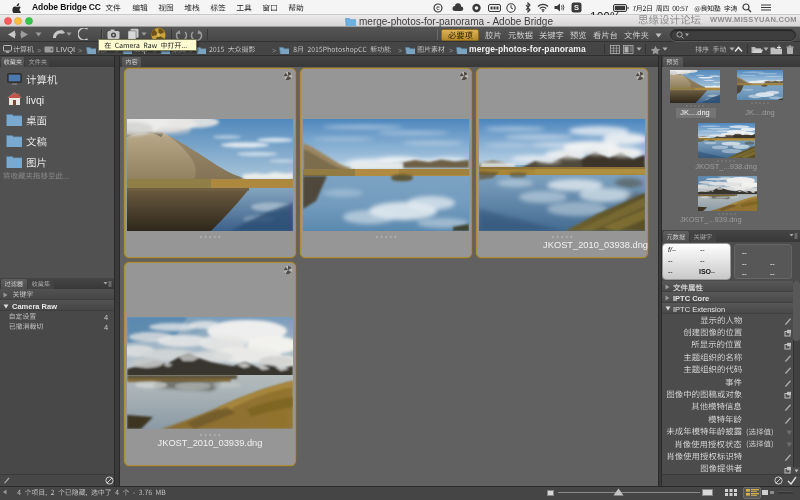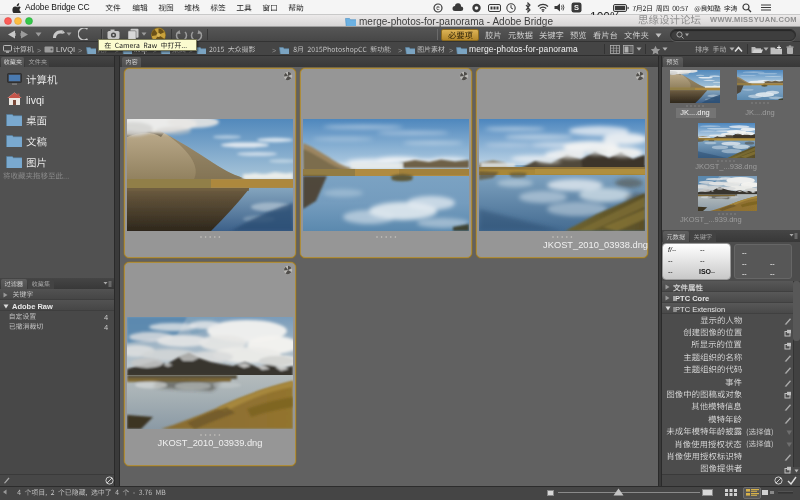--- a/index.html
+++ b/index.html
@@ -1,18 +1,18 @@
 <!DOCTYPE html>
 <html><head><meta charset="utf-8"><style>html,body{margin:0;padding:0;width:800px;height:500px;overflow:hidden;font-family:"Liberation Sans",sans-serif;-webkit-font-smoothing:antialiased}*{box-sizing:border-box}</style></head><body>
 <div style="position:relative;width:800px;height:500px;background:#4c4c4c">
     <div style="position:absolute;left:0;top:0;width:800px;height:15px;background:#f5f5f5;border-bottom:1px solid #c9c9c9"></div>
     <svg style="position:absolute;left:11px;top:2px" width="11" height="11" viewBox="0 0 11 11">
       <path d="M8.1,1.2 c-0.7,0 -1.4,0.5 -1.8,1.1 c-0.4,0.6 -0.7,1.4 -0.6,2.1 c0.8,0 1.5,-0.4 1.9,-1 C8.1,2.8 8.3,2 8.1,1.2 Z M8.6,4.6 c-1.1,0 -1.5,0.6 -2.3,0.6 C5.5,5.2 4.9,4.6 4,4.6 C2.7,4.6 1.4,5.8 1.4,7.9 c0,2.1 1.6,4.3 2.7,4.3 c0.7,0 1,-0.5 1.9,-0.5 c0.9,0 1.2,0.5 1.9,0.5 c0.8,0 1.6,-1.1 2.1,-2.2 c-1,-0.4 -1.5,-1.3 -1.5,-2.2 c0,-0.9 0.5,-1.7 1.2,-2.1 C9.3,4.9 8.9,4.6 8.6,4.6 Z" fill="#2b2b2b"></path>
     </svg>
-    <div style="position:absolute;left:25px;top:2px;font-size:8.5px;font-weight:normal;color:#111;letter-spacing:-0.1px;line-height:11px">Adobe Bridge CC</div>
+    <div style="position:absolute;left:32px;top:2px;font-size:8.5px;font-weight:bold;color:#111;letter-spacing:-0.1px;line-height:11px">Adobe Bridge CC</div>
     <svg style="position:absolute;left:105px;top:3.0px" width="18" height="10" viewBox="0 -8.0 18 10.4">
       <path d="M3.4 -6.6C3.6 -6.2 3.9 -5.7 4 -5.3L4.6 -5.5C4.5 -5.9 4.2 -6.4 4 -6.8ZM0.4 -5.3V-4.7H1.6C2.1 -3.5 2.8 -2.5 3.6 -1.6C2.7 -0.9 1.6 -0.3 0.3 0.1C0.4 0.2 0.6 0.5 0.7 0.6C2 0.2 3.1 -0.4 4 -1.2C4.9 -0.4 6 0.2 7.3 0.6C7.4 0.4 7.6 0.2 7.7 0C6.5 -0.3 5.4 -0.9 4.5 -1.6C5.3 -2.4 5.9 -3.5 6.4 -4.7H7.6V-5.3ZM4 -2C3.3 -2.8 2.7 -3.7 2.3 -4.7H5.7C5.3 -3.6 4.7 -2.8 4 -2Z M10.5 -2.7V-2.1H12.8V0.6H13.4V-2.1H15.6V-2.7H13.4V-4.5H15.3V-5.1H13.4V-6.6H12.8V-5.1H11.8C11.9 -5.4 12 -5.8 12 -6.2L11.5 -6.3C11.3 -5.3 10.9 -4.2 10.5 -3.6C10.6 -3.5 10.9 -3.4 11 -3.3C11.2 -3.6 11.4 -4 11.6 -4.5H12.8V-2.7ZM10.1 -6.7C9.7 -5.5 9 -4.3 8.3 -3.5C8.4 -3.4 8.5 -3 8.6 -2.9C8.9 -3.2 9.1 -3.5 9.3 -3.8V0.6H9.9V-4.8C10.2 -5.3 10.5 -5.9 10.7 -6.5Z" fill="#222"></path>
     </svg>
     <svg style="position:absolute;left:132px;top:3.0px" width="18" height="10" viewBox="0 -8.0 18 10.4">
       <path d="M0.3 -0.4 0.5 0.1C1.1 -0.1 2 -0.5 2.8 -0.8L2.7 -1.3C1.8 -1 0.9 -0.6 0.3 -0.4ZM0.5 -3.4C0.6 -3.4 0.8 -3.5 1.6 -3.6C1.3 -3.1 1.1 -2.7 0.9 -2.5C0.7 -2.2 0.5 -2 0.4 -2C0.4 -1.8 0.5 -1.6 0.5 -1.5C0.7 -1.6 0.9 -1.6 2.7 -2C2.7 -2.2 2.7 -2.4 2.7 -2.5L1.3 -2.3C1.9 -3 2.5 -3.9 2.9 -4.8L2.4 -5.1C2.3 -4.7 2.1 -4.4 2 -4.1L1.1 -4C1.5 -4.7 2 -5.6 2.3 -6.5L1.7 -6.7C1.4 -5.8 0.9 -4.7 0.7 -4.4C0.6 -4.2 0.4 -4 0.3 -3.9C0.4 -3.8 0.5 -3.5 0.5 -3.4ZM5 -2.8V-1.6H4.3V-2.8ZM5.4 -2.8H6V-1.6H5.4ZM3.8 -3.3V0.6H4.3V-1.1H5V0.4H5.4V-1.1H6V0.4H6.4V-1.1H7V0.1C7 0.1 6.9 0.1 6.9 0.1C6.8 0.1 6.7 0.1 6.5 0.1C6.6 0.3 6.6 0.4 6.6 0.6C6.9 0.6 7.1 0.6 7.3 0.5C7.4 0.4 7.4 0.3 7.4 0.1V-3.3L7 -3.3ZM6.4 -2.8H7V-1.6H6.4ZM4.8 -6.6C5 -6.4 5.1 -6.1 5.2 -5.9H3.3V-4.1C3.3 -2.9 3.2 -1.1 2.5 0.2C2.6 0.2 2.9 0.4 3 0.5C3.7 -0.8 3.9 -2.7 3.9 -4H7.4V-5.9H5.8C5.7 -6.1 5.6 -6.5 5.4 -6.8ZM3.9 -5.3H6.8V-4.5H3.9Z M12.4 -6H14.6V-5.2H12.4ZM11.9 -6.5V-4.8H15.1V-6.5ZM8.6 -2.7C8.7 -2.7 9 -2.8 9.2 -2.8H10V-1.6L8.3 -1.3L8.4 -0.8L10 -1.1V0.6H10.5V-1.2L11.4 -1.4L11.4 -1.9L10.5 -1.7V-2.8H11.2V-3.3H10.5V-4.5H10V-3.3H9.2C9.4 -3.9 9.6 -4.5 9.8 -5.2H11.3V-5.8H10C10 -6 10.1 -6.3 10.2 -6.6L9.6 -6.7C9.5 -6.4 9.5 -6.1 9.4 -5.8H8.4V-5.2H9.3C9.1 -4.6 8.9 -4 8.8 -3.8C8.7 -3.5 8.6 -3.2 8.5 -3.2C8.5 -3 8.6 -2.8 8.6 -2.7ZM14.5 -3.8V-3.1H12.5V-3.8ZM11.2 -0.6 11.3 -0.1 14.5 -0.3V0.6H15.1V-0.4L15.7 -0.4L15.7 -0.9L15.1 -0.9V-3.8H15.6V-4.3H11.4V-3.8H11.9V-0.7ZM14.5 -2.6V-1.9H12.5V-2.6ZM14.5 -1.5V-0.8L12.5 -0.7V-1.5Z" fill="#222"></path>
     </svg>
     <svg style="position:absolute;left:158px;top:3.0px" width="18" height="10" viewBox="0 -8.0 18 10.4">
       <path d="M3.6 -6.3V-2.1H4.2V-5.8H6.7V-2.1H7.3V-6.3ZM1.2 -6.4C1.5 -6.1 1.8 -5.7 2 -5.4L2.5 -5.7C2.3 -6 2 -6.4 1.7 -6.7ZM5.1 -5.2V-3.6C5.1 -2.4 4.9 -0.8 2.8 0.2C3 0.3 3.1 0.5 3.2 0.6C4.4 0 5 -0.8 5.4 -1.7V-0.2C5.4 0.4 5.6 0.5 6.1 0.5H6.9C7.6 0.5 7.6 0.2 7.7 -1.1C7.6 -1.1 7.4 -1.2 7.2 -1.3C7.2 -0.2 7.1 0.1 6.9 0.1H6.2C6 0.1 5.9 0 5.9 -0.2V-2.2H5.5C5.6 -2.7 5.7 -3.2 5.7 -3.6V-5.2ZM0.5 -5.3V-4.8H2.4C2 -3.8 1.1 -2.8 0.3 -2.2C0.4 -2.1 0.5 -1.8 0.6 -1.6C0.9 -1.9 1.2 -2.2 1.5 -2.5V0.6H2.1V-2.8C2.4 -2.5 2.7 -2 2.9 -1.8L3.3 -2.2C3.1 -2.4 2.5 -3 2.2 -3.4C2.6 -3.9 3 -4.5 3.2 -5.2L2.9 -5.4L2.7 -5.3Z M11 -2.2C11.6 -2.1 12.5 -1.8 12.9 -1.6L13.2 -2C12.7 -2.2 11.9 -2.5 11.3 -2.6ZM10.2 -1.2C11.3 -1.1 12.7 -0.8 13.5 -0.5L13.7 -0.9C12.9 -1.2 11.6 -1.5 10.5 -1.6ZM8.7 -6.4V0.6H9.2V0.3H14.7V0.6H15.3V-6.4ZM9.2 -0.2V-5.8H14.7V-0.2ZM11.3 -5.7C10.9 -5 10.2 -4.4 9.5 -4C9.7 -3.9 9.9 -3.7 10 -3.6C10.2 -3.8 10.4 -4 10.7 -4.2C10.9 -3.9 11.2 -3.7 11.6 -3.5C10.9 -3.2 10.1 -2.9 9.4 -2.8C9.5 -2.7 9.6 -2.4 9.7 -2.3C10.5 -2.5 11.3 -2.8 12.1 -3.2C12.7 -2.8 13.5 -2.5 14.2 -2.4C14.3 -2.5 14.5 -2.7 14.6 -2.8C13.9 -3 13.2 -3.2 12.6 -3.5C13.2 -3.8 13.7 -4.3 14 -4.8L13.6 -5L13.6 -5H11.5C11.6 -5.2 11.7 -5.3 11.8 -5.5ZM11 -4.5 11.1 -4.6H13.2C12.9 -4.2 12.5 -4 12 -3.7C11.6 -4 11.3 -4.2 11 -4.5Z" fill="#222"></path>
     </svg>
     <svg style="position:absolute;left:184px;top:3.0px" width="18" height="10" viewBox="0 -8.0 18 10.4">
@@ -241,21 +241,21 @@
     <svg style="position:absolute;left:405px;top:45.5px" width="10" height="8" viewBox="0 0 10 8">
       <path d="M0.5,1.5 h3.5999999999999996 l1.2,1.2 h5.0 a1,1 0 0 1 1,1 v3.8 a1,1 0 0 1 -1,1 h-8 a1,1 0 0 1 -1,-1 z" fill="#7ba4c2" stroke="#5d87a6" stroke-width="0.6"></path>
     </svg>
     <svg style="position:absolute;left:417px;top:45.0px" width="30" height="9" viewBox="0 -7.0 30 9.1">
       <path d="M2.6 -2C3.2 -1.8 3.9 -1.6 4.3 -1.4L4.5 -1.8C4.1 -1.9 3.4 -2.2 2.8 -2.3ZM1.9 -1.1C2.9 -0.9 4.1 -0.7 4.8 -0.4L5 -0.8C4.3 -1 3.1 -1.3 2.2 -1.4ZM0.6 -5.6V0.6H1.1V0.3H5.9V0.6H6.4V-5.6ZM1.1 -0.2V-5.1H5.9V-0.2ZM2.9 -5C2.5 -4.4 1.9 -3.8 1.3 -3.5C1.5 -3.4 1.6 -3.2 1.7 -3.2C1.9 -3.3 2.1 -3.5 2.4 -3.7C2.6 -3.4 2.8 -3.2 3.1 -3C2.5 -2.8 1.8 -2.5 1.2 -2.4C1.3 -2.3 1.4 -2.1 1.5 -2C2.2 -2.2 2.9 -2.4 3.6 -2.8C4.1 -2.5 4.8 -2.2 5.5 -2.1C5.5 -2.2 5.7 -2.4 5.8 -2.5C5.1 -2.6 4.5 -2.8 4 -3C4.5 -3.4 4.9 -3.8 5.2 -4.2L4.9 -4.4L4.9 -4.4H3.1C3.2 -4.5 3.3 -4.7 3.3 -4.8ZM2.6 -3.9 2.7 -4H4.5C4.3 -3.7 3.9 -3.5 3.5 -3.3C3.2 -3.5 2.9 -3.7 2.6 -3.9Z M8.3 -5.7V-3.4C8.3 -2.1 8.2 -0.8 7.3 0.2C7.4 0.3 7.6 0.4 7.7 0.6C8.3 -0.1 8.6 -1 8.7 -1.9H11.7V0.6H12.2V-2.4H8.8C8.8 -2.7 8.8 -3 8.8 -3.4V-3.5H13.3V-4.1H11.3V-5.9H10.8V-4.1H8.8V-5.7Z M18.5 -0.6C19 -0.3 19.8 0.1 20.2 0.4L20.6 0.1C20.2 -0.2 19.4 -0.6 18.8 -0.9ZM16.1 -0.9C15.6 -0.5 14.9 -0.1 14.3 0.1C14.4 0.2 14.6 0.4 14.7 0.5C15.3 0.2 16.1 -0.3 16.5 -0.7ZM15.4 -2.1C15.5 -2.1 15.7 -2.1 17.1 -2.2C16.4 -1.9 15.9 -1.7 15.7 -1.7C15.2 -1.5 14.9 -1.4 14.7 -1.4C14.7 -1.3 14.8 -1 14.8 -0.9C15 -1 15.3 -1 17.4 -1.2V-0.1C17.4 0 17.3 0 17.2 0.1C17.1 0.1 16.7 0.1 16.3 0C16.4 0.2 16.5 0.4 16.5 0.5C17 0.5 17.4 0.5 17.6 0.5C17.8 0.4 17.9 0.2 17.9 -0V-1.2L19.6 -1.3C19.8 -1.1 20 -1 20.1 -0.8L20.5 -1.1C20.2 -1.4 19.6 -1.9 19.1 -2.2L18.7 -2C18.9 -1.9 19 -1.7 19.2 -1.6L16.3 -1.5C17.3 -1.8 18.2 -2.2 19.2 -2.7L18.8 -3.1C18.6 -2.9 18.3 -2.8 18 -2.6L16.4 -2.5C16.7 -2.7 17.1 -2.9 17.5 -3.1L17.3 -3.2H20.6V-3.7H17.8V-4.1H19.9V-4.5H17.8V-5H20.3V-5.4H17.8V-5.9H17.2V-5.4H14.7V-5H17.2V-4.5H15.1V-4.1H17.2V-3.7H14.4V-3.2H16.8C16.4 -2.9 15.9 -2.7 15.7 -2.6C15.5 -2.6 15.4 -2.5 15.2 -2.5C15.3 -2.4 15.3 -2.2 15.4 -2.1Z M26.4 -5.9V-4.4H24.3V-3.9H26.3C25.7 -2.8 24.8 -1.6 23.9 -1C24.1 -0.9 24.2 -0.7 24.3 -0.6C25.1 -1.1 25.9 -2.1 26.4 -3.1V-0.2C26.4 -0 26.4 0 26.3 0C26.1 0 25.7 0 25.2 0C25.3 0.2 25.4 0.4 25.4 0.6C26 0.6 26.4 0.5 26.7 0.4C26.9 0.4 27 0.2 27 -0.2V-3.9H27.7V-4.4H27V-5.9ZM22.6 -5.9V-4.4H21.4V-3.9H22.5C22.2 -2.9 21.7 -1.8 21.2 -1.2C21.3 -1.1 21.4 -0.9 21.5 -0.7C21.9 -1.2 22.3 -2 22.6 -2.8V0.6H23.1V-3.1C23.4 -2.7 23.8 -2.2 23.9 -1.9L24.3 -2.4C24.1 -2.6 23.4 -3.4 23.1 -3.7V-3.9H24.1V-4.4H23.1V-5.9Z" fill="#c6c6c6"></path>
     </svg>
     <div style="position:absolute;left:449px;top:46.5px;font-size:7px;color:#9a9a9a;line-height:7px">&gt;</div>
     <svg style="position:absolute;left:456px;top:45.5px" width="11" height="8" viewBox="0 0 11 8">
       <path d="M0.5,1.5 h3.96 l1.2,1.2 h5.5 a1,1 0 0 1 1,1 v3.8 a1,1 0 0 1 -1,1 h-9 a1,1 0 0 1 -1,-1 z" fill="#7ba4c2" stroke="#5d87a6" stroke-width="0.6"></path>
     </svg>
-    <div style="position:absolute;left:469px;top:44.5px;font-size:8.5px;font-weight:normal;color:#f2f2f2;line-height:9px;letter-spacing:0.1px">merge-photos-for-panorama</div>
+    <div style="position:absolute;left:469px;top:44.5px;font-size:8.5px;font-weight:bold;color:#f2f2f2;line-height:9px;letter-spacing:0.1px">merge-photos-for-panorama</div>
     <div style="position:absolute;left:604px;top:44px;width:1px;height:10px;background:#333"></div>
     <svg style="position:absolute;left:610px;top:44.5px" width="11" height="9" viewBox="0 0 11 9">
       <rect x="0.5" y="0.5" width="9" height="8" fill="none" stroke="#b0b0b0" stroke-width="0.8"></rect>
       <path d="M0.5,3.2 h9 M0.5,5.9 h9 M3.5,0.5 v8 M6.5,0.5 v8" stroke="#b0b0b0" stroke-width="0.6"></path>
     </svg>
     <svg style="position:absolute;left:623px;top:44.5px" width="11" height="9" viewBox="0 0 11 9">
       <rect x="0.5" y="0.5" width="9.5" height="8" fill="none" stroke="#b0b0b0" stroke-width="0.8"></rect>
       <rect x="1.5" y="1.5" width="4" height="6" fill="#b0b0b0"></rect>
       <path d="M6.5,2 h3 M6.5,4 h3 M6.5,6 h3" stroke="#b0b0b0" stroke-width="0.7"></path>
     </svg>
@@ -359,21 +359,21 @@
     <svg style="position:absolute;left:3px;top:292px" width="5" height="6" viewBox="0 0 5 6">
       <path d="M0.5,0.5 L4.5,3 L0.5,5.5 Z" fill="#999"></path>
     </svg>
     <svg style="position:absolute;left:12px;top:290.3px" width="24" height="9" viewBox="0 -7.2 24 9.4">
       <path d="M1.6 -5.8C1.9 -5.4 2.2 -4.9 2.3 -4.5H0.9V-4H3.3V-3.1C3.3 -3 3.3 -2.8 3.3 -2.7H0.5V-2.2H3.2C3 -1.4 2.3 -0.6 0.3 0.1C0.5 0.2 0.7 0.4 0.7 0.6C2.6 -0.1 3.4 -0.9 3.7 -1.7C4.3 -0.6 5.2 0.2 6.5 0.5C6.6 0.4 6.8 0.1 6.9 0C5.6 -0.3 4.6 -1.1 4.1 -2.2H6.7V-2.7H3.9L3.9 -3.1V-4H6.3V-4.5H4.9C5.2 -4.9 5.5 -5.4 5.7 -5.8L5.1 -6C4.9 -5.6 4.6 -4.9 4.3 -4.5H2.3L2.8 -4.8C2.7 -5.1 2.4 -5.6 2.1 -6Z M7.6 -2.5V-2H8.4V-0.6C8.4 -0.3 8.2 -0 8 0.1C8.1 0.2 8.3 0.4 8.3 0.5C8.4 0.4 8.6 0.2 9.7 -0.6C9.7 -0.6 9.6 -0.8 9.6 -1L8.8 -0.5V-2H9.6V-2.5H8.8V-3.5H9.6V-3.9H7.9C8 -4.2 8.2 -4.4 8.3 -4.7H9.6V-5.2H8.6C8.6 -5.5 8.7 -5.7 8.8 -5.9L8.3 -6.1C8.1 -5.3 7.8 -4.6 7.4 -4.2C7.5 -4.1 7.6 -3.8 7.7 -3.7L7.8 -3.9V-3.5H8.4V-2.5ZM11.4 -5.5V-5.1H12.2V-4.5H11.2V-4.1H12.2V-3.5H11.4V-3.1H12.2V-2.6H11.3V-2.1H12.2V-1.5H11.2V-1.1H12.2V-0.2H12.7V-1.1H14V-1.5H12.7V-2.1H13.8V-2.6H12.7V-3.1H13.7V-4.1H14.1V-4.5H13.7V-5.5H12.7V-6H12.2V-5.5ZM12.7 -4.1H13.3V-3.5H12.7ZM12.7 -4.5V-5.1H13.3V-4.5ZM9.8 -2.9C9.8 -3 9.9 -3 10 -3.1H10.7C10.7 -2.5 10.6 -2 10.4 -1.5C10.3 -1.8 10.2 -2.1 10.1 -2.4L9.8 -2.3C9.9 -1.7 10.1 -1.3 10.2 -1C10 -0.4 9.7 -0 9.3 0.2C9.4 0.3 9.5 0.5 9.6 0.6C10 0.3 10.3 -0 10.5 -0.5C11.2 0.3 12 0.5 13 0.5H14C14 0.3 14.1 0.1 14.1 0C13.9 0 13.2 0 13.1 0C12.2 0 11.3 -0.2 10.7 -1C11 -1.6 11.1 -2.5 11.2 -3.5L10.9 -3.5L10.8 -3.5H10.4C10.7 -4.1 11 -4.8 11.2 -5.5L10.9 -5.7L10.8 -5.6H9.7V-5.1H10.6C10.4 -4.5 10.1 -3.9 10 -3.8C9.9 -3.5 9.7 -3.3 9.6 -3.3C9.7 -3.2 9.8 -3 9.8 -2.9Z M17.7 -2.6V-2.2H14.9V-1.6H17.7V-0.1C17.7 0 17.7 0 17.5 0C17.4 0 16.9 0 16.5 0C16.6 0.2 16.7 0.4 16.7 0.6C17.3 0.6 17.7 0.6 17.9 0.5C18.2 0.4 18.3 0.2 18.3 -0.1V-1.6H21.1V-2.2H18.3V-2.4C18.9 -2.8 19.6 -3.3 20 -3.7L19.6 -4L19.5 -4H16.1V-3.5H19C18.6 -3.1 18.1 -2.8 17.7 -2.6ZM17.5 -5.9C17.6 -5.7 17.7 -5.5 17.8 -5.3H15V-3.8H15.5V-4.8H20.5V-3.8H21V-5.3H18.5C18.4 -5.5 18.2 -5.9 18 -6.1Z" fill="#cccccc"></path>
     </svg>
     <div style="position:absolute;left:0;top:300px;width:114px;height:11px;background:linear-gradient(#525252,#464646);border-bottom:1px solid #3e3e3e"></div>
     <svg style="position:absolute;left:3px;top:304px" width="6" height="5" viewBox="0 0 6 5">
       <path d="M0.5,0.5 L5.5,0.5 L3,4.5 Z" fill="#ddd"></path>
     </svg>
-    <div style="position:absolute;left:12px;top:301.5px;font-size:7.5px;font-weight:bold;color:#e8e8e8;line-height:9px">Adobe Raw</div>
+    <div style="position:absolute;left:12px;top:301.5px;font-size:7.5px;font-weight:bold;color:#e8e8e8;line-height:9px">Camera Raw</div>
     <svg style="position:absolute;left:8px;top:311.8px" width="31" height="9" viewBox="0 -7.2 31 9.4">
       <path d="M1.7 -3H5.6V-1.9H1.7ZM1.7 -3.5V-4.5H5.6V-3.5ZM1.7 -1.4H5.6V-0.3H1.7ZM3.3 -6.1C3.2 -5.8 3.1 -5.4 3 -5.1H1.2V0.6H1.7V0.2H5.6V0.5H6.1V-5.1H3.5C3.7 -5.3 3.8 -5.7 3.9 -6Z M8.8 -2.7C8.7 -1.4 8.3 -0.4 7.5 0.2C7.6 0.3 7.8 0.5 7.9 0.6C8.4 0.2 8.7 -0.4 9 -1C9.6 0.2 10.7 0.5 12.2 0.5H13.9C13.9 0.3 14 0 14.1 -0.1C13.8 -0.1 12.5 -0.1 12.3 -0.1C11.8 -0.1 11.4 -0.1 11.1 -0.2V-1.6H13.2V-2.1H11.1V-3.3H12.9V-3.8H8.7V-3.3H10.5V-0.3C9.9 -0.5 9.5 -1 9.2 -1.7C9.3 -2 9.3 -2.3 9.4 -2.7ZM10.3 -5.9C10.4 -5.7 10.5 -5.5 10.6 -5.2H7.8V-3.7H8.3V-4.7H13.3V-3.7H13.8V-5.2H11.2C11.1 -5.5 11 -5.8 10.8 -6.1Z M15.3 -5.6C15.7 -5.2 16.1 -4.8 16.4 -4.5L16.7 -4.8C16.5 -5.1 16 -5.6 15.6 -5.9ZM14.7 -3.8V-3.3H15.7V-0.7C15.7 -0.4 15.5 -0.1 15.4 -0C15.5 0.1 15.6 0.3 15.7 0.4C15.8 0.3 16 0.1 17.2 -0.8C17.2 -0.9 17.1 -1.1 17 -1.3L16.3 -0.7V-3.8ZM17.9 -5.8V-5C17.9 -4.5 17.8 -3.9 16.8 -3.4C16.9 -3.3 17.1 -3.1 17.2 -3C18.2 -3.5 18.4 -4.3 18.4 -5V-5.3H19.7V-4.1C19.7 -3.6 19.8 -3.4 20.3 -3.4C20.4 -3.4 20.8 -3.4 20.9 -3.4C21 -3.4 21.2 -3.4 21.2 -3.4C21.2 -3.5 21.2 -3.7 21.2 -3.9C21.1 -3.9 21 -3.8 20.9 -3.8C20.8 -3.8 20.4 -3.8 20.4 -3.8C20.2 -3.8 20.2 -3.9 20.2 -4.1V-5.8ZM20.2 -2.4C19.9 -1.8 19.5 -1.3 19.1 -0.9C18.6 -1.3 18.2 -1.8 17.9 -2.4ZM17.2 -2.9V-2.4H17.5L17.4 -2.3C17.7 -1.7 18.1 -1.1 18.6 -0.6C18.1 -0.3 17.5 -0 16.9 0.1C17 0.2 17.1 0.4 17.1 0.6C17.8 0.4 18.5 0.1 19.1 -0.3C19.6 0.1 20.3 0.4 21 0.6C21.1 0.4 21.2 0.2 21.3 0.1C20.6 -0 20 -0.3 19.5 -0.6C20.1 -1.2 20.6 -1.8 20.9 -2.7L20.6 -2.9L20.5 -2.9Z M26.3 -5.4H27.5V-4.7H26.3ZM24.6 -5.4H25.8V-4.7H24.6ZM23 -5.4H24.1V-4.7H23ZM23 -3.1V-0H22V0.4H28.4V-0H27.4V-3.1H25.2L25.3 -3.5H28.2V-3.9H25.3L25.4 -4.3H28V-5.8H22.4V-4.3H24.9L24.8 -3.9H22.1V-3.5H24.7L24.7 -3.1ZM23.5 -0V-0.5H26.9V-0ZM23.5 -2H26.9V-1.6H23.5ZM23.5 -2.3V-2.7H26.9V-2.3ZM23.5 -1.2H26.9V-0.8H23.5Z" fill="#c8c8c8"></path>
     </svg>
     <div style="position:absolute;left:104px;top:312.5px;font-size:7.5px;color:#c8c8c8;line-height:9px">4</div>
     <svg style="position:absolute;left:8px;top:321.8px" width="38" height="9" viewBox="0 -7.2 38 9.4">
       <path d="M0.7 -5.6V-5.1H5.4V-3.2H1.6V-4.4H1.1V-0.7C1.1 0.2 1.4 0.4 2.6 0.4C2.9 0.4 5 0.4 5.3 0.4C6.5 0.4 6.7 -0 6.9 -1.3C6.7 -1.4 6.5 -1.5 6.3 -1.6C6.2 -0.4 6.1 -0.2 5.3 -0.2C4.8 -0.2 2.9 -0.2 2.6 -0.2C1.8 -0.2 1.6 -0.3 1.6 -0.7V-2.6H5.4V-2.3H5.9V-5.6Z M9.4 -5.3V-4.8H10.2C10 -4.5 9.8 -4.1 9.7 -4C9.6 -3.9 9.5 -3.8 9.4 -3.8C9.5 -3.7 9.6 -3.4 9.6 -3.3C9.7 -3.4 9.9 -3.4 11.3 -3.7L11.4 -3.3L11.8 -3.5C11.7 -3.8 11.5 -4.3 11.3 -4.6L10.9 -4.5C11 -4.3 11.1 -4.2 11.1 -4L10.1 -3.9C10.3 -4.2 10.5 -4.5 10.7 -4.8H12V-5.3H10.9C10.9 -5.5 10.8 -5.8 10.7 -6L10.2 -5.9C10.3 -5.7 10.4 -5.5 10.5 -5.3ZM8.3 -6V-4.6H7.5V-4.1H8.3V-2.5L7.4 -2.2L7.6 -1.7L8.3 -1.9V-0C8.3 0.1 8.3 0.1 8.2 0.1C8.1 0.1 7.9 0.1 7.7 0.1C7.7 0.2 7.8 0.4 7.8 0.6C8.2 0.6 8.4 0.5 8.5 0.5C8.7 0.4 8.7 0.2 8.7 -0V-2.1L9.5 -2.3L9.4 -2.8L8.7 -2.6V-4.1H9.4V-4.6H8.7V-6ZM10.1 -1.7H11.1V-1.2H10.1ZM10.1 -2.1V-2.7H11.1V-2.1ZM9.6 -3.1V0.5H10.1V-0.8H11.1V-0C11.1 0.1 11.1 0.1 11 0.1C10.9 0.1 10.7 0.1 10.5 0.1C10.6 0.2 10.6 0.4 10.6 0.5C11 0.5 11.2 0.5 11.4 0.4C11.5 0.4 11.6 0.2 11.6 -0V-3.1ZM12.6 -4.3H13.3C13.3 -3.4 13.1 -2.6 12.9 -1.9C12.7 -2.6 12.6 -3.4 12.5 -4.1ZM12.4 -6.1C12.3 -4.9 12.1 -3.8 11.6 -3C11.7 -3 11.9 -2.8 12 -2.7C12.1 -2.8 12.2 -3 12.3 -3.2C12.3 -2.6 12.5 -1.9 12.7 -1.3C12.4 -0.7 12.1 -0.2 11.6 0.2C11.7 0.3 11.8 0.5 11.9 0.6C12.3 0.2 12.7 -0.2 12.9 -0.7C13.1 -0.2 13.4 0.2 13.8 0.6C13.9 0.4 14 0.2 14.1 0.2C13.7 -0.2 13.4 -0.7 13.2 -1.3C13.5 -2.1 13.7 -3.1 13.8 -4.3H14.1V-4.8H12.7C12.8 -5.2 12.9 -5.6 12.9 -6Z M20.6 -5.8C20.4 -5.4 20.1 -4.8 19.9 -4.5L20.3 -4.3C20.6 -4.6 20.9 -5.2 21.1 -5.6ZM16.9 -5.6C17.2 -5.2 17.5 -4.6 17.7 -4.2L18.1 -4.5C18 -4.9 17.7 -5.4 17.4 -5.8ZM15 -5.6C15.5 -5.4 16 -5 16.3 -4.7L16.6 -5.1C16.3 -5.4 15.8 -5.8 15.3 -6ZM14.7 -3.7C15.1 -3.4 15.7 -3.1 16 -2.8L16.3 -3.2C16 -3.5 15.4 -3.8 15 -4.1ZM14.9 0.2 15.4 0.5C15.7 -0.2 16.2 -1.1 16.5 -1.9L16.1 -2.2C15.8 -1.4 15.2 -0.4 14.9 0.2ZM17.7 -2.2H20.3V-1.5H17.7ZM17.7 -2.7V-3.5H20.3V-2.7ZM18.7 -6.1V-4H17.1V0.6H17.7V-1H20.3V-0.1C20.3 -0 20.3 0 20.2 0C20.1 0 19.7 0 19.3 0C19.3 0.2 19.4 0.4 19.4 0.5C20 0.5 20.3 0.5 20.6 0.4C20.8 0.4 20.8 0.2 20.8 -0.1V-4H19.3V-6.1Z M26.8 -5.6C27.2 -5.2 27.6 -4.8 27.8 -4.4L28.2 -4.8C28 -5.1 27.6 -5.5 27.2 -5.8ZM27.6 -3.2C27.4 -2.7 27.2 -2.1 26.8 -1.6C26.7 -2.2 26.6 -2.9 26.6 -3.6H28.4V-4.1H26.5C26.5 -4.7 26.5 -5.3 26.5 -6H25.9C25.9 -5.4 26 -4.7 26 -4.1H24.2V-4.9H25.5V-5.3H24.2V-6H23.7V-5.3H22.3V-4.9H23.7V-4.1H22V-3.6H26C26.1 -2.6 26.2 -1.8 26.4 -1.1C26 -0.6 25.5 -0.2 25 0.2C25.1 0.3 25.3 0.4 25.4 0.6C25.8 0.3 26.2 -0.1 26.6 -0.5C26.9 0.1 27.3 0.5 27.7 0.5C28.3 0.5 28.4 0.2 28.5 -0.9C28.4 -1 28.2 -1.1 28.1 -1.2C28.1 -0.3 28 -0 27.8 -0C27.5 -0 27.2 -0.4 27 -1C27.5 -1.6 27.9 -2.3 28.1 -3.1ZM23.6 -3.3C23.7 -3.2 23.8 -3 23.9 -2.8H22.2V-2.3H23.5C23 -1.9 22.5 -1.4 21.9 -1.2C22 -1.1 22.2 -0.9 22.3 -0.8C22.5 -0.9 22.7 -1.1 23 -1.2V-0.5C23 -0.3 22.8 -0.1 22.7 -0C22.8 0.1 22.9 0.2 22.9 0.3C23.1 0.3 23.3 0.2 24.5 -0.2C24.5 -0.3 24.5 -0.5 24.5 -0.6L23.4 -0.4V-1.7C23.7 -1.9 23.9 -2.1 24.1 -2.3H25.7V-2.8H24.4C24.4 -3 24.2 -3.3 24 -3.5ZM25.2 -2.1C25 -1.9 24.8 -1.7 24.6 -1.5C24.4 -1.7 24.2 -1.8 24 -1.9L23.7 -1.6C24.3 -1.2 25 -0.7 25.3 -0.3L25.6 -0.7C25.5 -0.8 25.2 -1 25 -1.3C25.2 -1.4 25.4 -1.6 25.6 -1.9Z M31.8 -5.4V-4.9H33C32.9 -2.8 32.8 -0.8 31 0.1C31.2 0.2 31.3 0.4 31.4 0.6C33.3 -0.5 33.5 -2.6 33.5 -4.9H35C34.9 -1.6 34.8 -0.4 34.6 -0.2C34.5 -0.1 34.4 -0 34.3 -0C34.1 -0 33.8 -0 33.3 -0.1C33.4 0.1 33.5 0.3 33.5 0.5C33.9 0.5 34.3 0.5 34.5 0.5C34.8 0.5 34.9 0.4 35.1 0.2C35.4 -0.2 35.5 -1.4 35.6 -5.1C35.6 -5.2 35.6 -5.4 35.6 -5.4ZM29.9 -0.5C30 -0.6 30.3 -0.7 32 -1.5C31.9 -1.6 31.9 -1.8 31.9 -2L30.5 -1.4V-3.6L31.9 -3.9L31.8 -4.4L30.5 -4.1V-5.8H29.9V-4L29 -3.8L29.1 -3.3L29.9 -3.5V-1.5C29.9 -1.2 29.8 -1 29.6 -1C29.7 -0.9 29.8 -0.6 29.9 -0.5Z" fill="#c8c8c8"></path>
     </svg>
     <div style="position:absolute;left:104px;top:322.5px;font-size:7.5px;color:#c8c8c8;line-height:9px">4</div>
     <div style="position:absolute;left:0;top:474px;width:114px;height:12px;background:#474747;border-top:1px solid #3a3a3a"></div>
     <svg style="position:absolute;left:3px;top:476px" width="8" height="8" viewBox="0 0 8 8">

